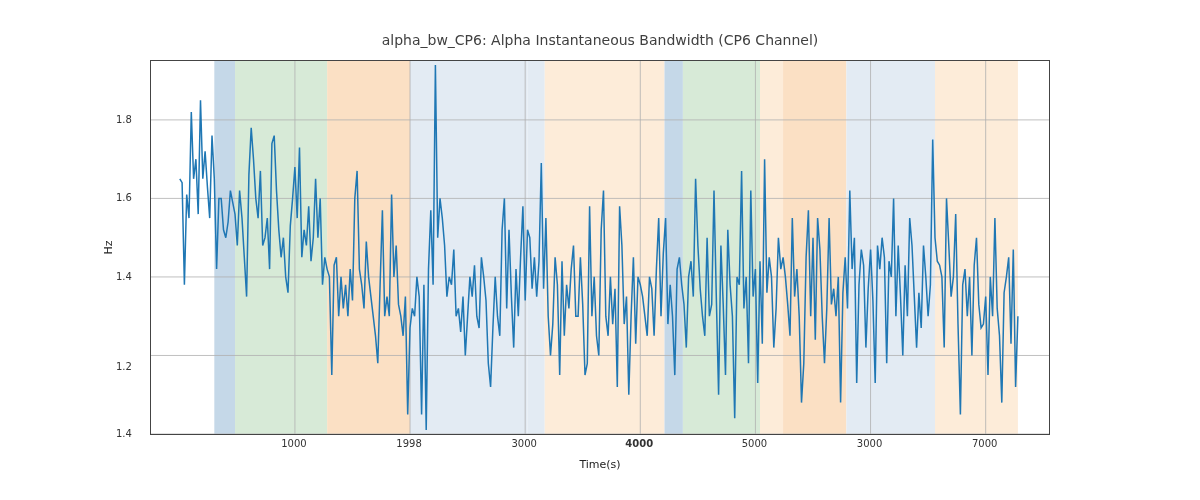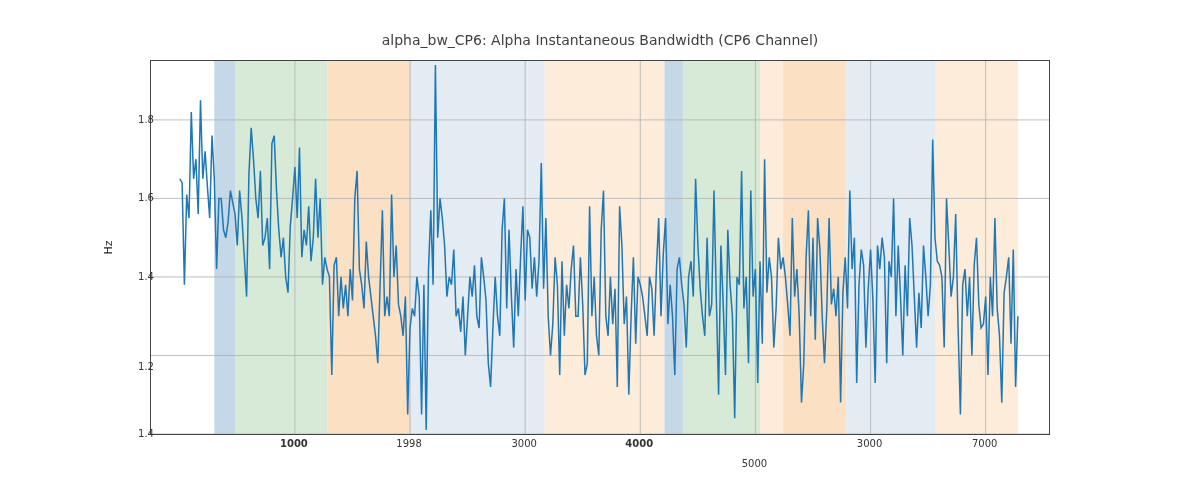--- a/index.html
+++ b/index.html
@@ -66,24 +66,24 @@
     position: absolute;
     top: 438px;
     font-size: 10px;
     color: #333333;
     transform: translateX(-50%);
   }
   .tick-y {
     position: absolute;
     font-size: 10px;
     color: #333333;
-    text-align: center;
+    text-align: left;
     width: 28px;
     transform: translateY(-50%);
-    left: 132px;
+    left: 116px;
   }
   .grid line {
     stroke: #b0b0b0;
     stroke-width: 0.8;
   }
   .trace {
     stroke: #1f77b4;
     stroke-width: 1.5;
     fill: none;
   }
@@ -126,27 +126,28 @@
           <line x1="0" x2="898" y1="373" y2="373"></line>
           <line x1="0" x2="898" y1="294.47368421052636" y2="294.47368421052636"></line>
           <line x1="0" x2="898" y1="215.94736842105266" y2="215.94736842105266"></line>
           <line x1="0" x2="898" y1="137.42105263157893" y2="137.42105263157893"></line>
           <line x1="0" x2="898" y1="58.89473684210526" y2="58.89473684210526"></line>
         </g>
       <path id="trace-path" class="trace" d="M28.8 117.8 L31.1 121.7 L33.4 223.8 L35.7 133.5 L38.0 157.1 L40.3 51.0 L42.6 117.8 L44.9 98.2 L47.2 153.1 L49.5 39.3 L51.8 117.8 L54.1 90.3 L56.4 125.6 L58.7 157.1 L61.0 74.6 L63.3 117.8 L65.6 208.1 L67.9 137.4 L70.2 137.4 L72.5 168.8 L74.8 176.7 L77.1 161.0 L79.4 129.6 L81.7 141.3 L84.0 153.1 L86.3 184.5 L88.6 129.6 L91.0 157.1 L93.3 196.3 L95.6 235.6 L97.9 113.9 L100.2 66.7 L102.5 98.2 L104.8 137.4 L107.1 157.1 L109.4 109.9 L111.7 184.5 L114.0 176.7 L116.3 157.1 L118.6 208.1 L120.9 82.5 L123.2 74.6 L125.5 129.6 L127.8 168.8 L130.1 196.3 L132.4 176.7 L134.7 215.9 L137.0 231.7 L139.3 164.9 L141.6 137.4 L143.9 106.0 L146.2 157.1 L148.5 86.4 L150.8 196.3 L153.1 168.8 L155.4 184.5 L157.7 145.3 L160.0 200.2 L162.3 176.7 L164.6 117.8 L166.9 176.7 L169.2 137.4 L171.5 223.8 L173.8 196.3 L176.1 208.1 L178.4 215.9 L180.8 314.1 L183.1 204.2 L185.4 196.3 L187.7 255.2 L190.0 215.9 L192.3 247.4 L194.6 223.8 L196.9 255.2 L199.2 208.1 L201.5 239.5 L203.8 137.4 L206.1 109.9 L208.4 208.1 L210.7 223.8 L213.0 247.4 L215.3 180.6 L217.6 215.9 L219.9 235.6 L222.2 255.2 L224.5 274.8 L226.8 302.3 L229.1 223.8 L231.4 149.2 L233.7 255.2 L236.0 235.6 L238.3 255.2 L240.6 133.5 L242.9 215.9 L245.2 184.5 L247.5 243.4 L249.8 255.2 L252.1 274.8 L254.4 235.6 L256.7 353.4 L259.0 267.0 L261.3 247.4 L263.6 255.2 L265.9 215.9 L268.2 235.6 L270.6 353.4 L272.9 223.8 L275.2 369.1 L277.5 208.1 L279.8 149.2 L282.1 223.8 L284.4 3.9 L286.7 176.7 L289.0 137.4 L291.3 157.1 L293.6 184.5 L295.9 235.6 L298.2 215.9 L300.5 223.8 L302.8 188.5 L305.1 255.2 L307.4 247.4 L309.7 270.9 L312.0 235.6 L314.3 294.5 L316.6 255.2 L318.9 215.9 L321.2 235.6 L323.5 204.2 L325.8 255.2 L328.1 267.0 L330.4 196.3 L332.7 215.9 L335.0 239.5 L337.3 302.3 L339.6 325.9 L341.9 267.0 L344.2 215.9 L346.5 255.2 L348.8 274.8 L351.1 168.8 L353.4 137.4 L355.7 247.4 L358.0 168.8 L360.4 235.6 L362.7 286.6 L365.0 208.1 L367.3 255.2 L369.6 196.3 L371.9 145.3 L374.2 239.5 L376.5 168.8 L378.8 176.7 L381.1 227.7 L383.4 196.3 L385.7 235.6 L388.0 200.2 L390.3 102.1 L392.6 227.7 L394.9 157.1 L397.2 255.2 L399.5 294.5 L401.8 263.1 L404.1 196.3 L406.4 223.8 L408.7 314.1 L411.0 200.2 L413.3 274.8 L415.6 223.8 L417.9 247.4 L420.2 208.1 L422.5 184.5 L424.8 255.2 L427.1 255.2 L429.4 196.3 L431.7 243.4 L434.0 314.1 L436.3 302.3 L438.6 145.3 L440.9 255.2 L443.2 215.9 L445.5 274.8 L447.8 294.5 L450.2 168.8 L452.5 129.6 L454.8 255.2 L457.1 274.8 L459.4 215.9 L461.7 263.1 L464.0 227.7 L466.3 325.9 L468.6 145.3 L470.9 184.5 L473.2 263.1 L475.5 235.6 L477.8 333.7 L480.1 255.2 L482.4 196.3 L484.7 282.7 L487.0 215.9 L489.3 223.8 L491.6 235.6 L493.9 255.2 L496.2 274.8 L498.5 215.9 L500.8 227.7 L503.1 274.8 L505.4 208.1 L507.7 157.1 L510.0 255.2 L512.3 192.4 L514.6 157.1 L516.9 263.1 L519.2 223.8 L521.5 255.2 L523.8 314.1 L526.1 208.1 L528.4 196.3 L530.7 223.8 L533.0 243.4 L535.3 286.6 L537.6 215.9 L540.0 200.2 L542.3 235.6 L544.6 117.8 L546.9 184.5 L549.2 227.7 L551.5 255.2 L553.8 274.8 L556.1 176.7 L558.4 255.2 L560.7 243.4 L563.0 129.6 L565.3 235.6 L567.6 333.7 L569.9 184.5 L572.2 243.4 L574.5 314.1 L576.8 168.8 L579.1 223.8 L581.4 255.2 L583.7 357.3 L586.0 215.9 L588.3 223.8 L590.6 109.9 L592.9 247.4 L595.2 215.9 L597.5 302.3 L599.8 129.6 L602.1 235.6 L604.4 208.1 L606.7 322.0 L609.0 200.2 L611.3 282.7 L613.6 98.2 L615.9 231.7 L618.2 196.3 L620.5 215.9 L622.8 286.6 L625.1 247.4 L627.4 176.7 L629.8 208.1 L632.1 196.3 L634.4 215.9 L636.7 243.4 L639.0 274.8 L641.3 157.1 L643.6 235.6 L645.9 208.1 L648.2 255.2 L650.5 341.6 L652.8 302.3 L655.1 196.3 L657.4 149.2 L659.7 255.2 L662.0 176.7 L664.3 278.8 L666.6 157.1 L668.9 188.5 L671.2 255.2 L673.5 302.3 L675.8 247.4 L678.1 157.1 L680.4 243.4 L682.7 227.7 L685.0 255.2 L687.3 215.9 L689.6 341.6 L691.9 231.7 L694.2 196.3 L696.5 247.4 L698.8 129.6 L701.1 208.1 L703.4 176.7 L705.7 322.0 L708.0 223.8 L710.3 188.5 L712.6 204.2 L714.9 286.6 L717.2 227.7 L719.6 188.5 L721.9 239.5 L724.2 322.0 L726.5 184.5 L728.8 208.1 L731.1 176.7 L733.4 196.3 L735.7 302.3 L738.0 200.2 L740.3 215.9 L742.6 137.4 L744.9 255.2 L747.2 184.5 L749.5 235.6 L751.8 294.5 L754.1 204.2 L756.4 255.2 L758.7 157.1 L761.0 184.5 L763.3 235.6 L765.6 286.6 L767.9 231.7 L770.2 267.0 L772.5 184.5 L774.8 215.9 L777.1 255.2 L779.4 223.8 L781.7 78.5 L784.0 176.7 L786.3 200.2 L788.6 204.2 L790.9 215.9 L793.2 286.6 L795.5 137.4 L797.8 184.5 L800.1 235.6 L802.4 215.9 L804.7 153.1 L807.0 263.1 L809.4 353.4 L811.7 223.8 L814.0 208.1 L816.3 255.2 L818.6 215.9 L820.9 294.5 L823.2 204.2 L825.5 176.7 L827.8 243.4 L830.1 267.0 L832.4 263.1 L834.7 235.6 L837.0 314.1 L839.3 215.9 L841.6 255.2 L843.9 157.1 L846.2 247.4 L848.5 274.8 L850.8 341.6 L853.1 231.7 L855.4 215.9 L857.7 196.3 L860.0 282.7 L862.3 188.5 L864.6 325.9 L866.9 255.2 "></path>
     </svg>
   </div>
 
+  <div class="xlabel">Time(s)</div>
 
   <div id="xtick-container">
-      <div class="tick-x" style="left: 293.91px; font-weight: bold;">1000</div>
+      <div class="tick-x" style="left: 293.91px;">1000</div>
       <div class="tick-x" style="left: 409.038px;">1998</div>
       <div class="tick-x" style="left: 524.167px;">3000</div>
       <div class="tick-x" style="left: 639.295px; font-weight: bold;">4000</div>
-      <div class="tick-x" style="left: 754.423px; margin-top: 20px;">5000</div>
+      <div class="tick-x" style="left: 754.423px;">5000</div>
       <div class="tick-x" style="left: 869.551px;">3000</div>
       <div class="tick-x" style="left: 984.679px;">7000</div>
     </div>
   <div id="ytick-container">
       <div class="tick-y" style="top: 433px;">1.4</div>
       <div class="tick-y" style="top: 354.474px; margin-top: 12px;">1.2</div>
       <div class="tick-y" style="top: 275.947px;">1.4</div>
       <div class="tick-y" style="top: 197.421px;">1.6</div>
       <div class="tick-y" style="top: 118.895px;">1.8</div>
     </div>

